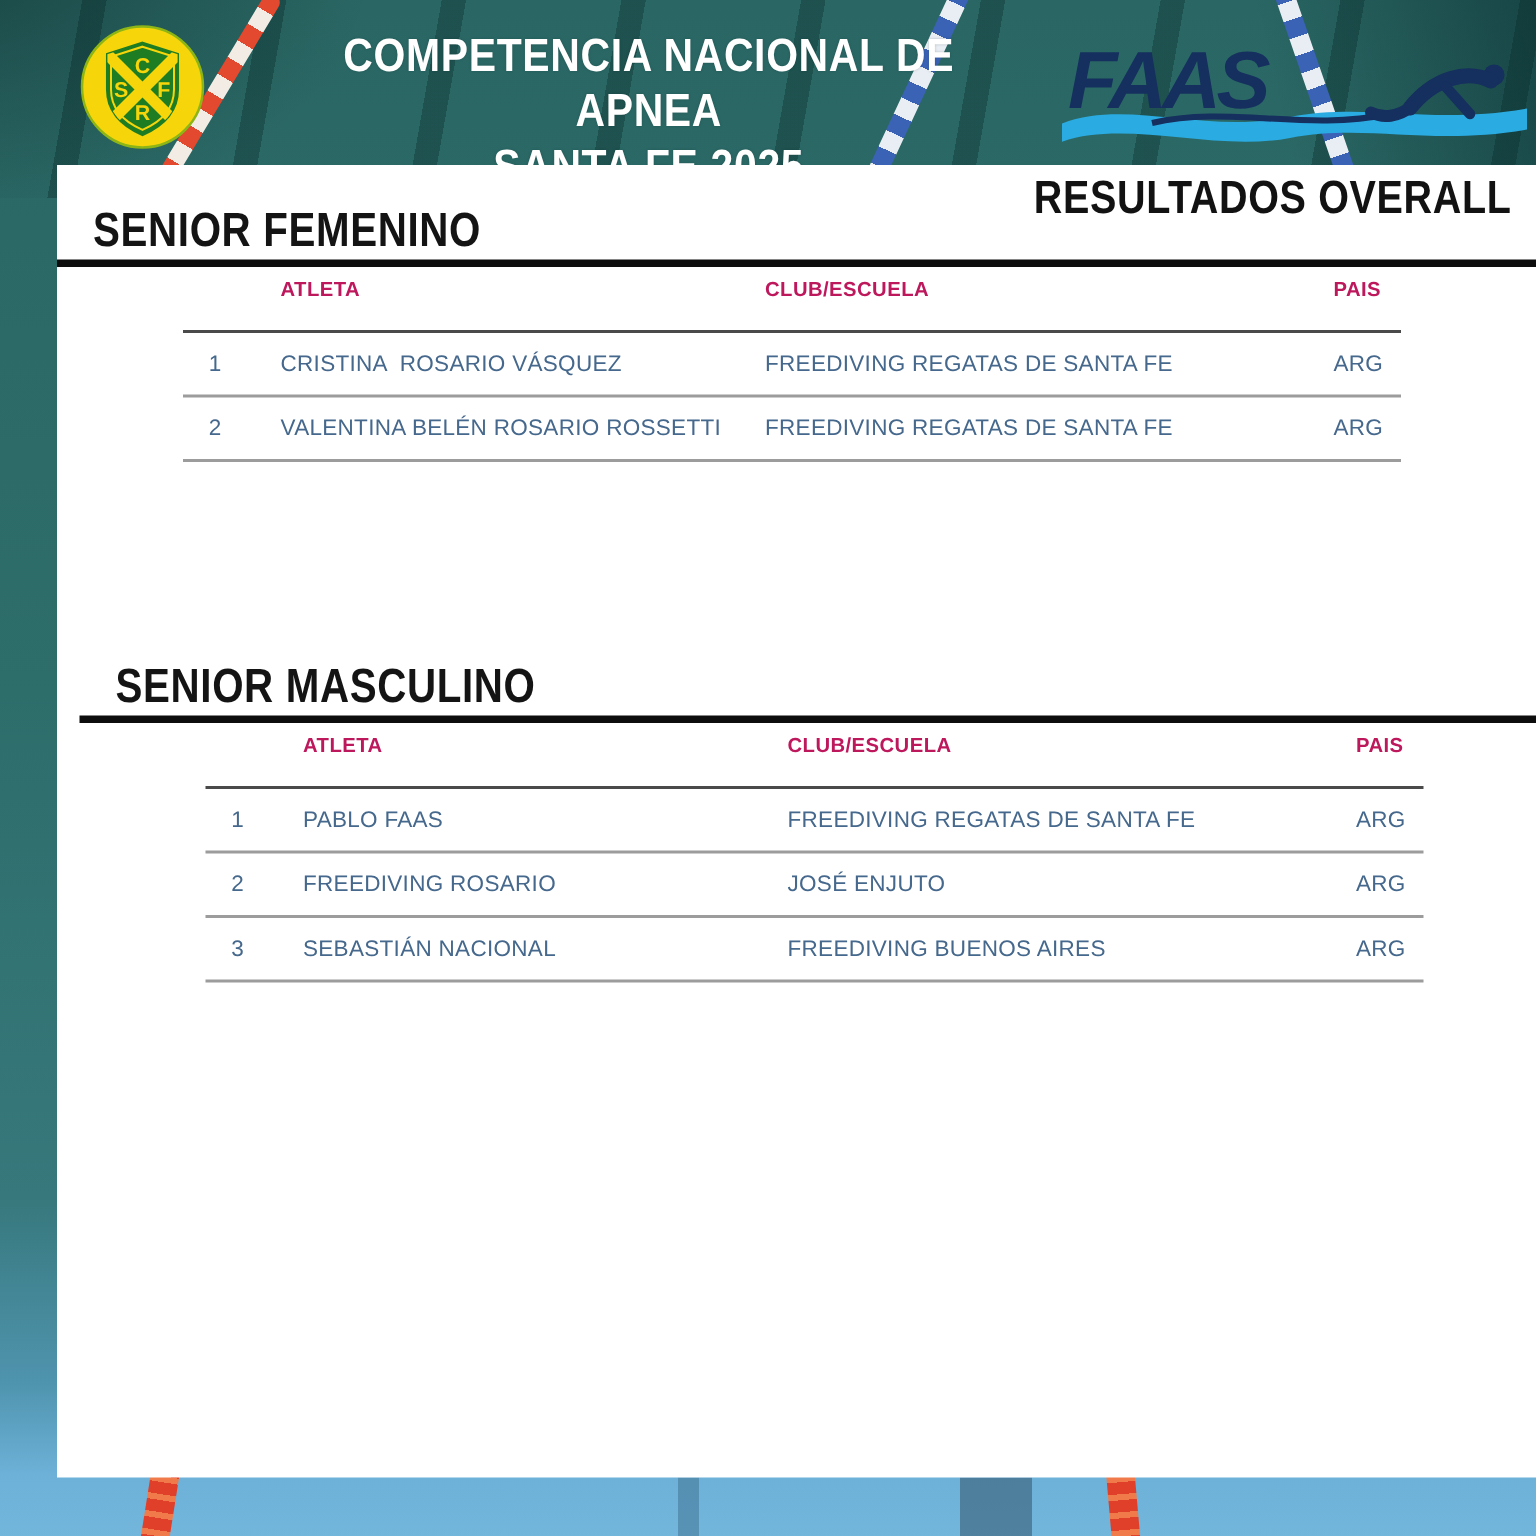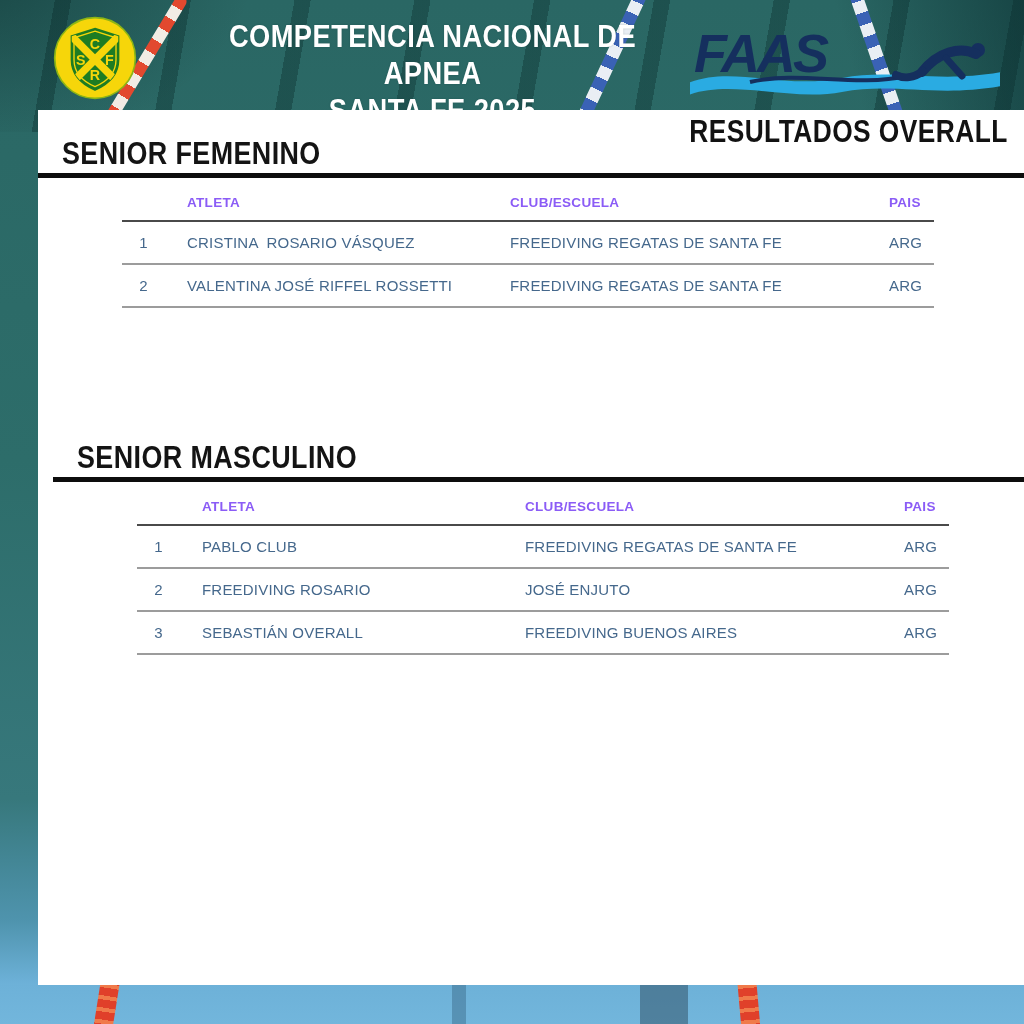--- a/index.html
+++ b/index.html
@@ -27,39 +27,39 @@
       background:repeating-linear-gradient(180deg,#e0402a 0 8px,#f07a4a 8px 12px);}
   .rope-red-br{left:740px;top:976px;width:19px;height:72px;transform:rotate(-5deg);
       background:repeating-linear-gradient(180deg,#e0402a 0 8px,#f07a4a 8px 12px);}
 
   
   .club-logo{position:absolute;left:53px;top:16px;width:84px;height:84px;}
   .header-title{position:absolute;left:150px;top:18px;width:565px;text-align:center;color:#fff;
       font-weight:bold;font-size:31px;line-height:37px;letter-spacing:.5px;
       transform:scaleX(.88);transform-origin:50% 0;
       text-shadow:0 0 2px rgba(0,40,40,.25);}
-  .faas-logo{position:absolute;left:690px;top:14px;width:310px;height:96px;}
+  .faas-logo{position:absolute;left:708px;top:14px;width:310px;height:96px;}
 
   
   .panel{position:absolute;left:38px;top:110px;width:990px;height:875px;background:#ffffff;}
   .overall-title{position:absolute;top:4px;right:20px;font-size:31px;font-weight:bold;color:#121212;
       letter-spacing:.5px;transform:scaleX(.85);transform-origin:100% 0;white-space:nowrap;}
   .section{position:relative;}
   .section-femenino{margin-top:28px;}
   .section-masculino{margin-top:134px;margin-left:15px;}
   .section h2{margin:0 0 5px 24px;font-size:32px;line-height:30px;font-weight:bold;color:#141414;
       letter-spacing:.5px;transform:scaleX(.84);transform-origin:0 50%;white-space:nowrap;}
   .thick-rule{height:5px;background:#0d0d0d;width:100%;}
   .thick-rule.extend{width:calc(100% + 12px);}
 
   .rtable{margin-left:84px;width:812px;}
   .tr{display:grid;grid-template-columns:65px 323px 379px 45px;align-items:end;}
   .tr.head{height:42px;border-bottom:2px solid #4a4a4a;}
   .tr.row{height:41px;border-bottom:2px solid #9c9c9c;}
-  .th{font-size:13.5px;font-weight:bold;color:#8b5cf6;letter-spacing:.3px;padding-bottom:10px;white-space:pre;}
+  .th{font-size:13.5px;font-weight:bold;color:#be185d;letter-spacing:.3px;padding-bottom:20px;white-space:pre;}
   .td{font-size:15px;color:#45688c;letter-spacing:.2px;padding-bottom:12px;white-space:pre;}
   .c-rank{text-align:center;padding-right:22px;}
   .head .c-rank{visibility:hidden;}
 </style>
 </head>
 <body>
 
 <div class="stage">
 
   <div class="bg"></div>
@@ -126,51 +126,51 @@
           <div class="th">PAIS</div>
         </div>
         <div class="tr row">
           <div class="td c-rank">1</div>
           <div class="td">CRISTINA  ROSARIO VÁSQUEZ</div>
           <div class="td">FREEDIVING REGATAS DE SANTA FE</div>
           <div class="td">ARG</div>
         </div>
         <div class="tr row">
           <div class="td c-rank">2</div>
-          <div class="td">VALENTINA JOSÉ RIFFEL ROSSETTI</div>
+          <div class="td">VALENTINA BELÉN ROSARIO ROSSETTI</div>
           <div class="td">FREEDIVING REGATAS DE SANTA FE</div>
           <div class="td">ARG</div>
         </div>
       </div>
     </section>
 
     <section class="section section-masculino">
       <h2>SENIOR MASCULINO</h2>
       <div class="thick-rule extend"></div>
       <div class="rtable">
         <div class="tr head">
           <div class="th c-rank">#</div>
           <div class="th">ATLETA</div>
           <div class="th">CLUB/ESCUELA</div>
           <div class="th">PAIS</div>
         </div>
         <div class="tr row">
           <div class="td c-rank">1</div>
-          <div class="td">PABLO CLUB</div>
+          <div class="td">PABLO FAAS</div>
           <div class="td">FREEDIVING REGATAS DE SANTA FE</div>
           <div class="td">ARG</div>
         </div>
         <div class="tr row">
           <div class="td c-rank">2</div>
           <div class="td">FREEDIVING ROSARIO</div>
           <div class="td">JOSÉ ENJUTO</div>
           <div class="td">ARG</div>
         </div>
         <div class="tr row">
           <div class="td c-rank">3</div>
-          <div class="td">SEBASTIÁN OVERALL</div>
+          <div class="td">SEBASTIÁN NACIONAL</div>
           <div class="td">FREEDIVING BUENOS AIRES</div>
           <div class="td">ARG</div>
         </div>
       </div>
     </section>
   </main>
 </div>
 
 </body></html>

